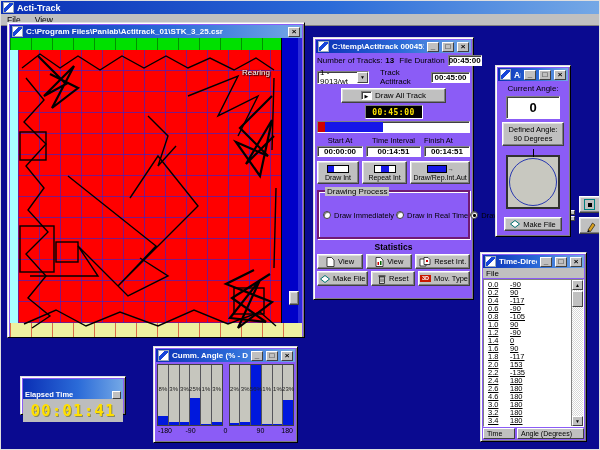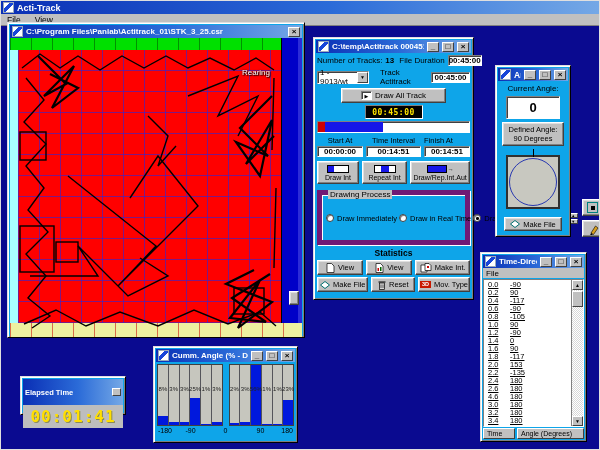--- a/index.html
+++ b/index.html
@@ -9,21 +9,21 @@
   
   .titlebar{height:13px;display:flex;align-items:center;gap:3px;padding:0 2px;
     background:linear-gradient(90deg,#0a2fb5 0%,#2b6bd8 55%,#74a8e6 100%);
     color:#fff;font-size:9px;font-weight:bold;white-space:nowrap;overflow:hidden;}
   .titlebar .title{flex:1;overflow:hidden;}
   .capbtn{width:12px;height:10px;flex:0 0 auto;background:#c0c0c0;color:#000;
     border:1px solid;border-color:#fff #404040 #404040 #fff;
     font-size:8px;line-height:8px;text-align:center;font-weight:bold;box-sizing:border-box;}
   .appicon{width:9px;height:9px;flex:0 0 auto;border:1px solid #9ab;
     background:linear-gradient(135deg,#fff 32%,#1846d8 32%,#1846d8 58%,#fff 58%);}
-  .win{position:absolute;background:#0ea5e9;padding:2px;box-sizing:border-box;
+  .win{position:absolute;background:#8b5cf6;padding:2px;box-sizing:border-box;
     border:1px solid;border-color:#dfdfdf #000 #000 #dfdfdf;
     box-shadow:inset 1px 1px 0 #fff,inset -1px -1px 0 #808080;}
   .inset{background:#fff;border:1px solid;border-color:#808080 #fff #fff #808080;
     box-shadow:inset 1px 1px 0 #404040;box-sizing:border-box;}
   .btn{background:#c0c0c0;border:1px solid;border-color:#fff #404040 #404040 #fff;
     box-shadow:inset -1px -1px 0 #808080,inset 1px 1px 0 #dfdfdf;
     display:flex;align-items:center;justify-content:center;gap:3px;
     font-size:8px;color:#000;box-sizing:border-box;white-space:nowrap;}
   
   .main-menubar{position:absolute;left:0;top:13px;right:0;height:11px;background:#c0c0c0;
@@ -55,21 +55,21 @@
   .field{height:11px;display:flex;align-items:center;justify-content:center;
     font-weight:bold;font-size:8px;}
   .lcd{background:#000;color:#ffe400;font-family:"DejaVu Sans Mono",monospace;
     font-size:8px;font-weight:bold;display:flex;align-items:center;justify-content:center;
     border:1px solid;border-color:#808080 #fff #fff #808080;letter-spacing:.5px;}
   .dropdown{height:13px;display:flex;align-items:center;font-size:8px;padding-left:2px;}
   .dropbtn{margin-left:auto;width:11px;height:11px;font-size:5px;line-height:9px;}
   .bar-icon{width:20px;height:6px;background:#fff;border:1px solid #000;display:flex;box-sizing:content-box;}
   .bar-seg{height:100%;background:#1616e8;}
   .ibtn{flex-direction:column;gap:1px;padding:1px 2px;height:23px;font-size:7px;}
-  .group{position:relative;border:5px solid #701a75;box-shadow:inset 1px 1px 0 #fff,1px 1px 0 #fff;
+  .group{position:relative;border:2px solid #701a75;box-shadow:inset 1px 1px 0 #fff,1px 1px 0 #fff;
     margin:6px 1px 2px 1px;padding:4px 14px 3px 4px;display:flex;gap:4px;}
   .legend{position:absolute;top:-5px;left:6px;background:#c0c0c0;padding:0 2px;font-size:8px;}
   .dp-radios{flex:1;display:flex;flex-direction:row;gap:2px;}
   .radio-row{display:flex;align-items:center;gap:3px;font-size:7.5px;white-space:nowrap;}
   .radio{width:8px;height:8px;border-radius:50%;background:#fff;flex:0 0 auto;
     border:1px solid #404040;box-shadow:inset 1px 1px 0 #808080;box-sizing:border-box;position:relative;}
   .radio.sel::after{content:"";position:absolute;left:2px;top:2px;width:2.5px;height:2.5px;
     border-radius:50%;background:#000;}
   .sqcol{display:flex;flex-direction:column;gap:4px;justify-content:center;}
   .sqbtn{width:22px;height:17px;}
@@ -105,21 +105,21 @@
   .sbar{width:11px;display:flex;flex-direction:column;background:#d4d0c8;border-left:1px solid #808080;}
   .sbar .capbtn{width:11px;height:10px;font-size:5px;line-height:8px;}
   .sbar-track{flex:1;position:relative;background:repeating-conic-gradient(#fff 0 25%,#d8d8d8 0 50%) 0 0/2px 2px;}
   .sbar-thumb{position:absolute;left:0;top:1px;width:11px;height:16px;background:#c0c0c0;
     border:1px solid;border-color:#fff #404040 #404040 #fff;box-sizing:border-box;}
   .td-status{height:11px;display:flex;gap:2px;margin-top:1px;font-size:7px;}
   .status-cell{display:flex;align-items:center;padding:0 3px;background:#c0c0c0;
     border:1px solid;border-color:#fff #404040 #404040 #fff;}
   
   #elapsed-win{left:19px;top:375px;width:106px;height:39px;}
-  #elapsed-win .titlebar{height:26px;font-size:7.5px;}
+  #elapsed-win .titlebar{height:20px;font-size:7.5px;align-items:flex-end;}
   #elapsed-win .capbtn{width:9px;height:8px;}
   .elapsed-body{height:23px;display:flex;align-items:center;justify-content:center;background:#bdbdbd;}
   .elapsed-digits{font-family:"DejaVu Sans Mono",monospace;font-size:16px;font-weight:bold;
     color:#ffdf00;letter-spacing:1px;text-shadow:1px 1px 0 #8a8a5a;}
   
   #hist-win{left:152px;top:345px;width:145px;height:97px;}
   #hist-win .titlebar{font-size:8px;}
   .hist-body{padding:2px 1px 0 1px;}
   .hist-wrap{display:flex;gap:6px;height:62px;}
   .hist-panel{flex:1;display:flex;border:1px solid #404040;background:#c6c6be;}
@@ -318,21 +318,21 @@
           <rect x="5" y="4" width="1.5" height="4" fill="#060"></rect>
         </svg>
         <span>View</span>
       </span>
       <span class="btn stat-btn" style="flex:1.2">
         <svg width="12" height="10">
           <path d="M1,2 h4 l2,2 v5 h-6 z" fill="#fff" stroke="#000" stroke-width="0.7"></path>
           <path d="M5,0.5 h4 l2,2 v5 h-6 z" fill="#fff" stroke="#000" stroke-width="0.7"></path>
           <rect x="7" y="3" width="2" height="2" fill="#c00"></rect>
         </svg>
-        <span>Make Int.</span>
+        <span>Reset Int.</span>
       </span>
     </div>
 
     <div class="crow">
       <span class="btn stat-btn" style="flex:1.2">
         <svg width="10" height="8">
           <path d="M5,0.5 L9.5,4 L5,7.5 L0.5,4 Z" fill="#fff" stroke="#007070"></path>
         </svg>
         <span>Make File</span>
       </span>

